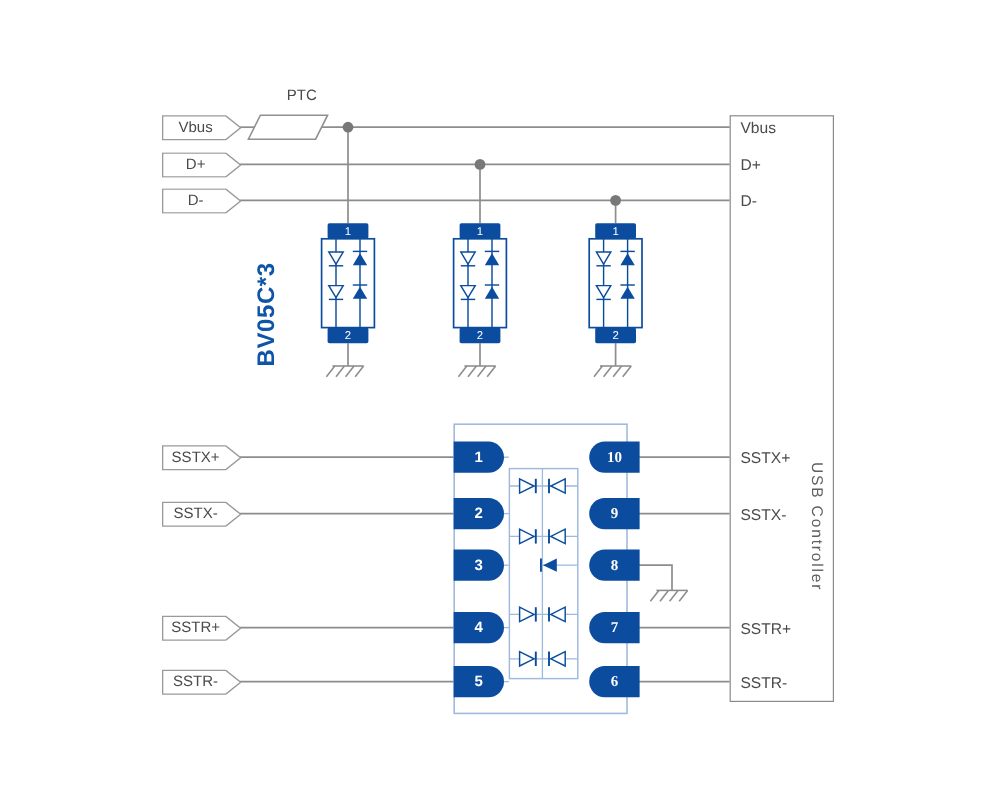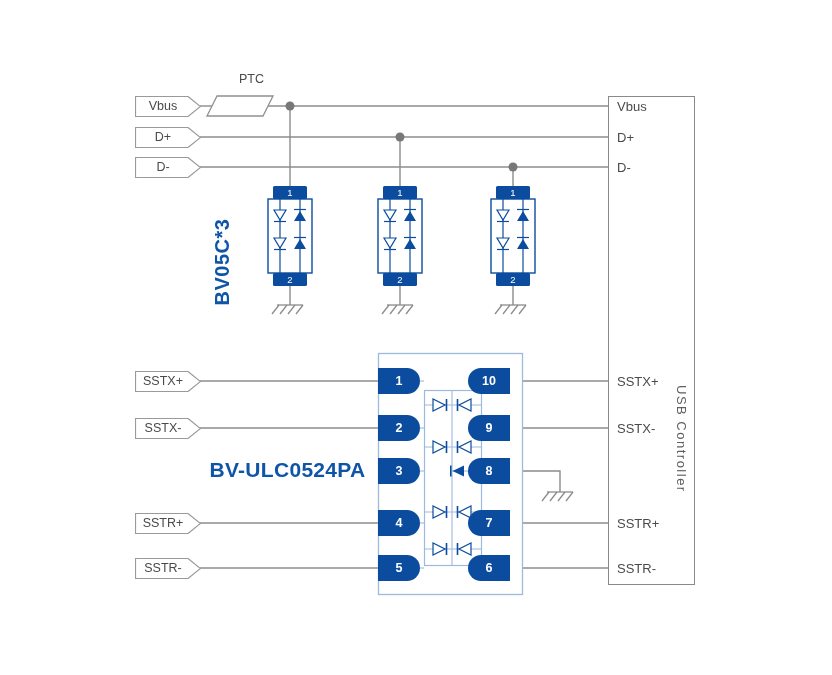--- a/index.html
+++ b/index.html
@@ -11,21 +11,21 @@
   .tag svg { position:absolute; left:0; top:0; }
   .tag span { position:absolute; left:0; top:0; width:56px; height:21px; line-height:21px;
               text-align:center; font-size:12.5px; color:#4a4a4a; }
 
   .ptc-label { position:absolute; left:204px; top:72px; width:60px; text-align:right;
                font-size:12.5px; color:#4a4a4a; }
 
   .pin { position:absolute; width:42px; height:26px; background:#0b4c9e; color:#ffffff;
          font-size:12.5px; font-weight:bold; text-align:center; line-height:26px; }
   .pin-left  { left:378px; border-radius:0 13px 13px 0; }
-  .pin-right { left:468px; border-radius:13px 0 0 13px; }
+  .pin-right { left:491px; border-radius:13px 0 0 13px;font-family:Liberation Serif, serif; }
 
   .blue-label { color:#0e55a8; font-weight:600; }
   .tvs-label  { position:absolute; left:170px; top:249px; width:104px; height:26px; line-height:26px;
                 text-align:center; font-size:20px; transform:rotate(-90deg); letter-spacing:0.5px; }
   .chip-label { position:absolute; left:200px; top:458px; width:175px; font-size:21px;
                 text-align:center; letter-spacing:0.3px; }
 
   .controller { position:absolute; left:608px; top:96px; width:87px; height:489px;
                 border:1.4px solid #8a8a8a; background:transparent; }
   .cpin { position:absolute; left:8px; height:18px; line-height:18px; font-size:13px; color:#4a4a4a; }
@@ -246,21 +246,20 @@
   <div class="tag" style="left:135px; top:558px;">
     <svg width="66" height="21">
         <polygon points="0.5,0.5 53,0.5 65.5,10.5 53,20.5 0.5,20.5" fill="#ffffff" stroke="#9a9a9a" stroke-width="1.2"></polygon>
       </svg>
     <span>SSTR-</span>
   </div>
 
   <div class="ptc-label">PTC</div>
 
   <div class="tvs-label blue-label">BV05C*3</div>
-  <div class="chip-label blue-label">BV-ULC0524PA</div>
 
   <div class="pin pin-left" style="top:368px;">1</div>
   <div class="pin pin-left" style="top:415px;">2</div>
   <div class="pin pin-left" style="top:458px;">3</div>
   <div class="pin pin-left" style="top:510px;">4</div>
   <div class="pin pin-left" style="top:555px;">5</div>
   <div class="pin pin-right" style="top:368px;">10</div>
   <div class="pin pin-right" style="top:415px;">9</div>
   <div class="pin pin-right" style="top:458px;">8</div>
   <div class="pin pin-right" style="top:510px;">7</div>

